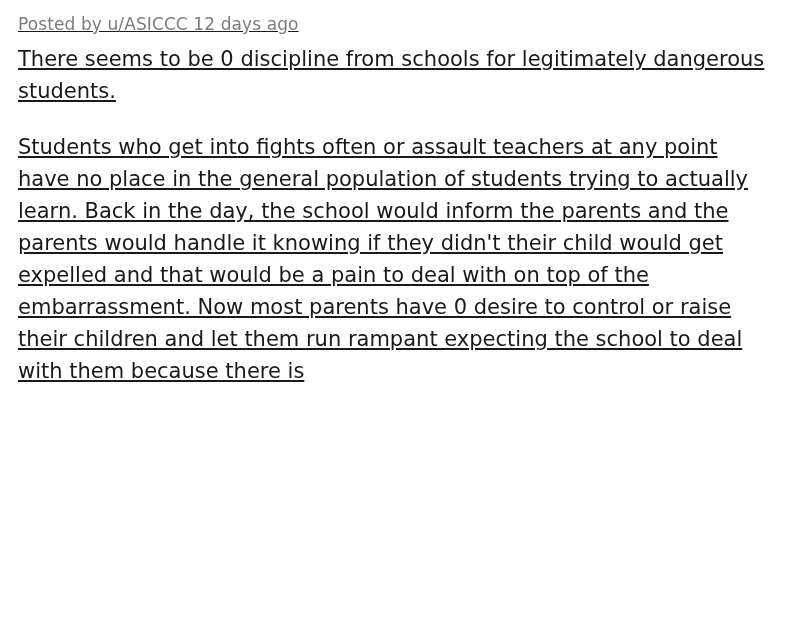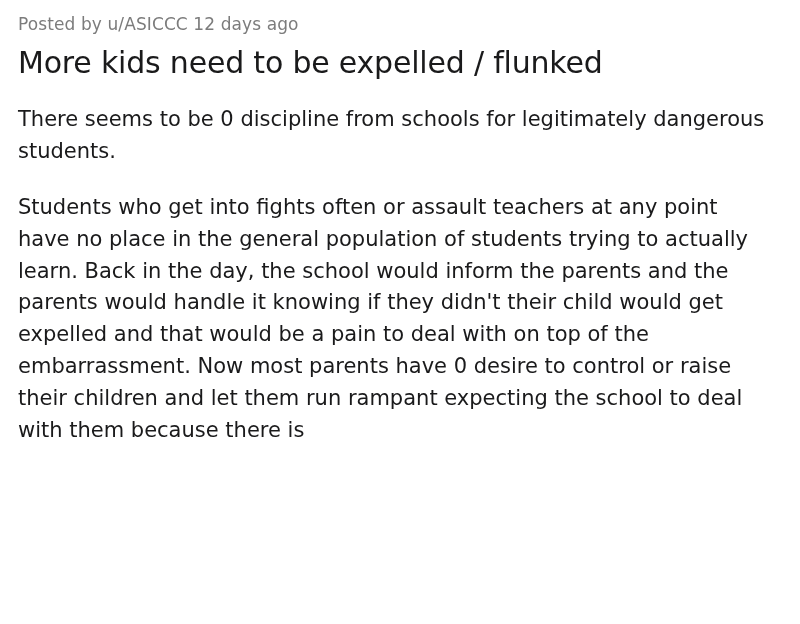--- a/index.html
+++ b/index.html
@@ -11,20 +11,21 @@
     width: 800px;
     height: 624px;
     overflow: hidden;
     font-family: "DejaVu Sans", sans-serif;
     color: #1a1a1b;
   }
   .post {
     padding: 14px 18px 0 18px;
     box-sizing: border-box;
     width: 788px;
+    text-decoration: underline;
   }
   .post-meta {
     font-size: 17px;
     color: #7c7c7c;
     line-height: 1.2;
     margin: 0 0 10px 0;
     letter-spacing: 0.1px;
   }
   .post-title {
     font-size: 30px;
@@ -44,18 +45,17 @@
   }
   .post-body p:last-child {
     margin-bottom: 10px;
   }
 </style>
 </head>
 <body>
 
 <div class="post">
   <div class="post-meta">Posted by u/ASICCC 12 days ago</div>
-  <h1 class="post-title">More kids need to be expelled / flunked</h1>
   <div class="post-body">
     <p>There seems to be 0 discipline from schools for legitimately dangerous students.</p>
     <p>Students who get into fights often or assault teachers at any point have no place in the general population of students trying to actually learn. Back in the day, the school would inform the parents and the parents would handle it knowing if they didn't their child would get expelled and that would be a pain to deal with on top of the embarrassment. Now most parents have 0 desire to control or raise their children and let them run rampant expecting the school to deal with them because there is</p>
   </div>
 </div>
 
 </body></html>

